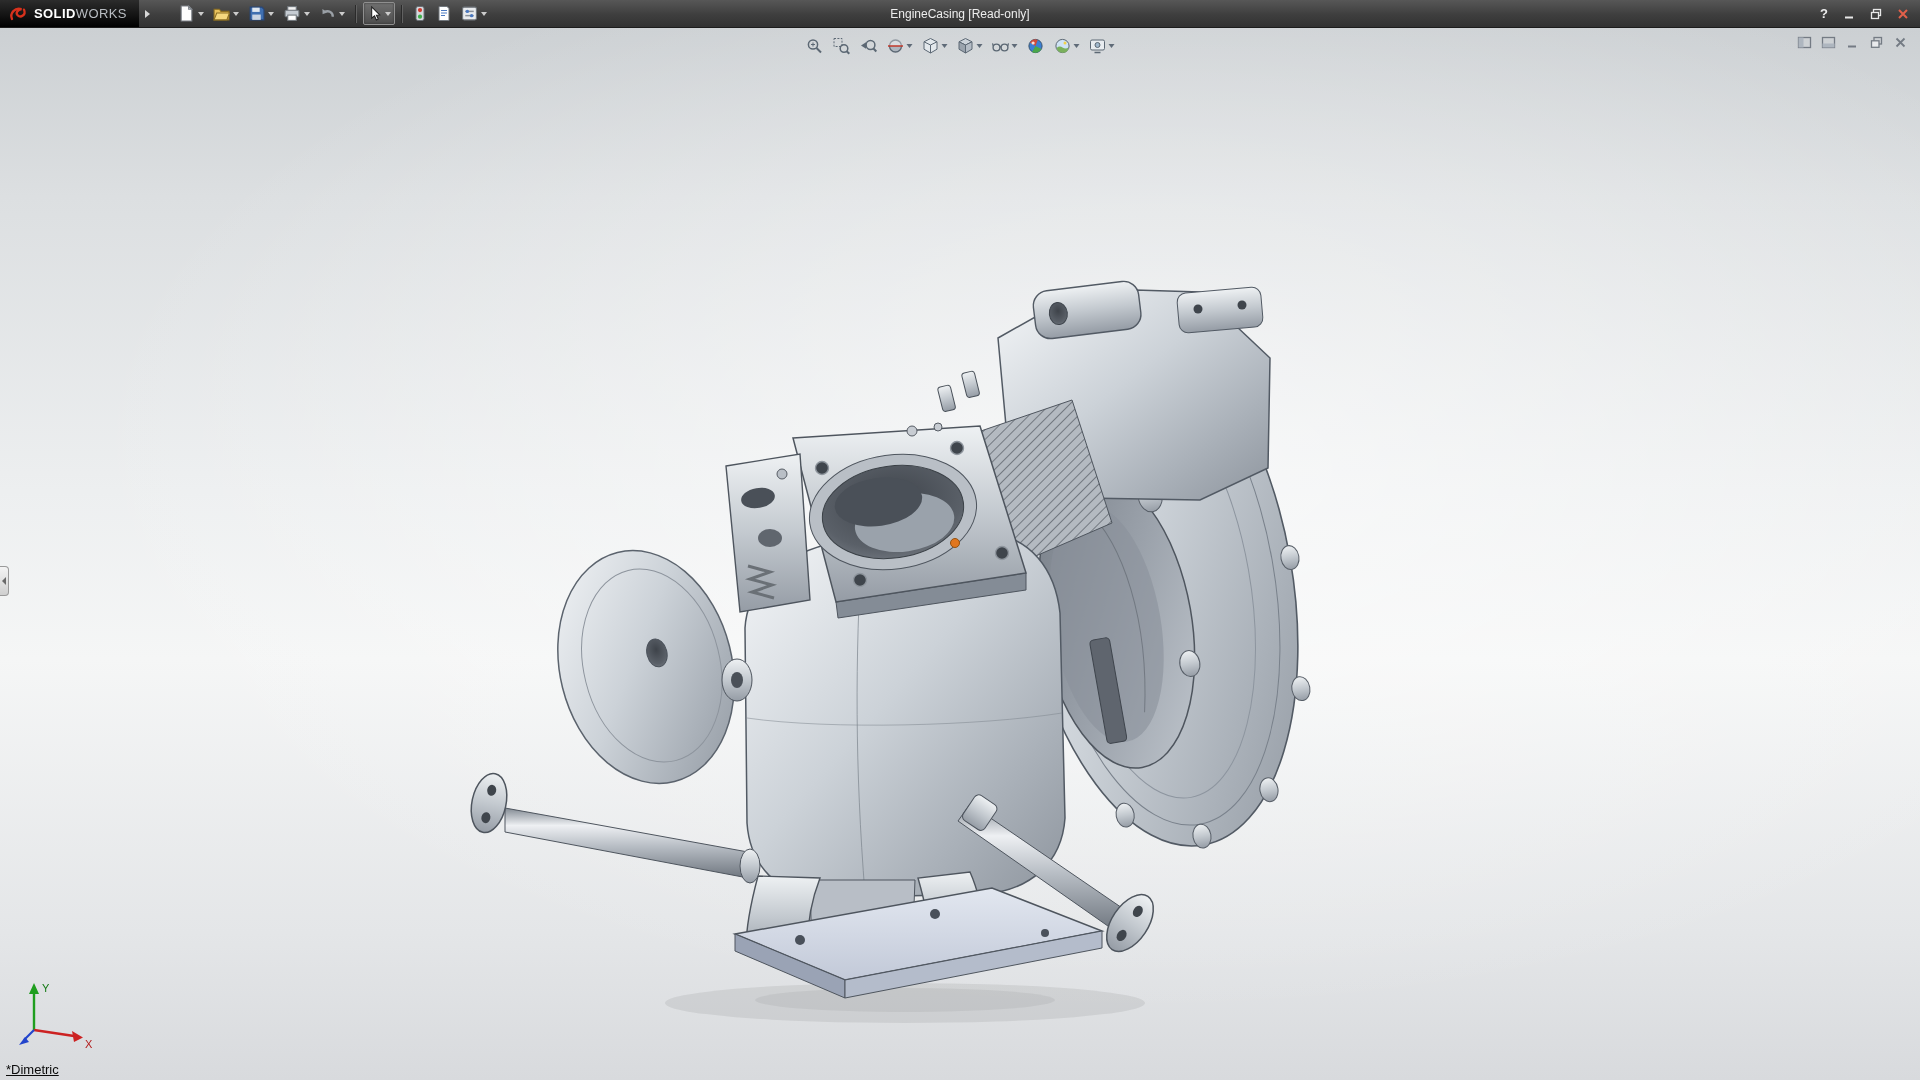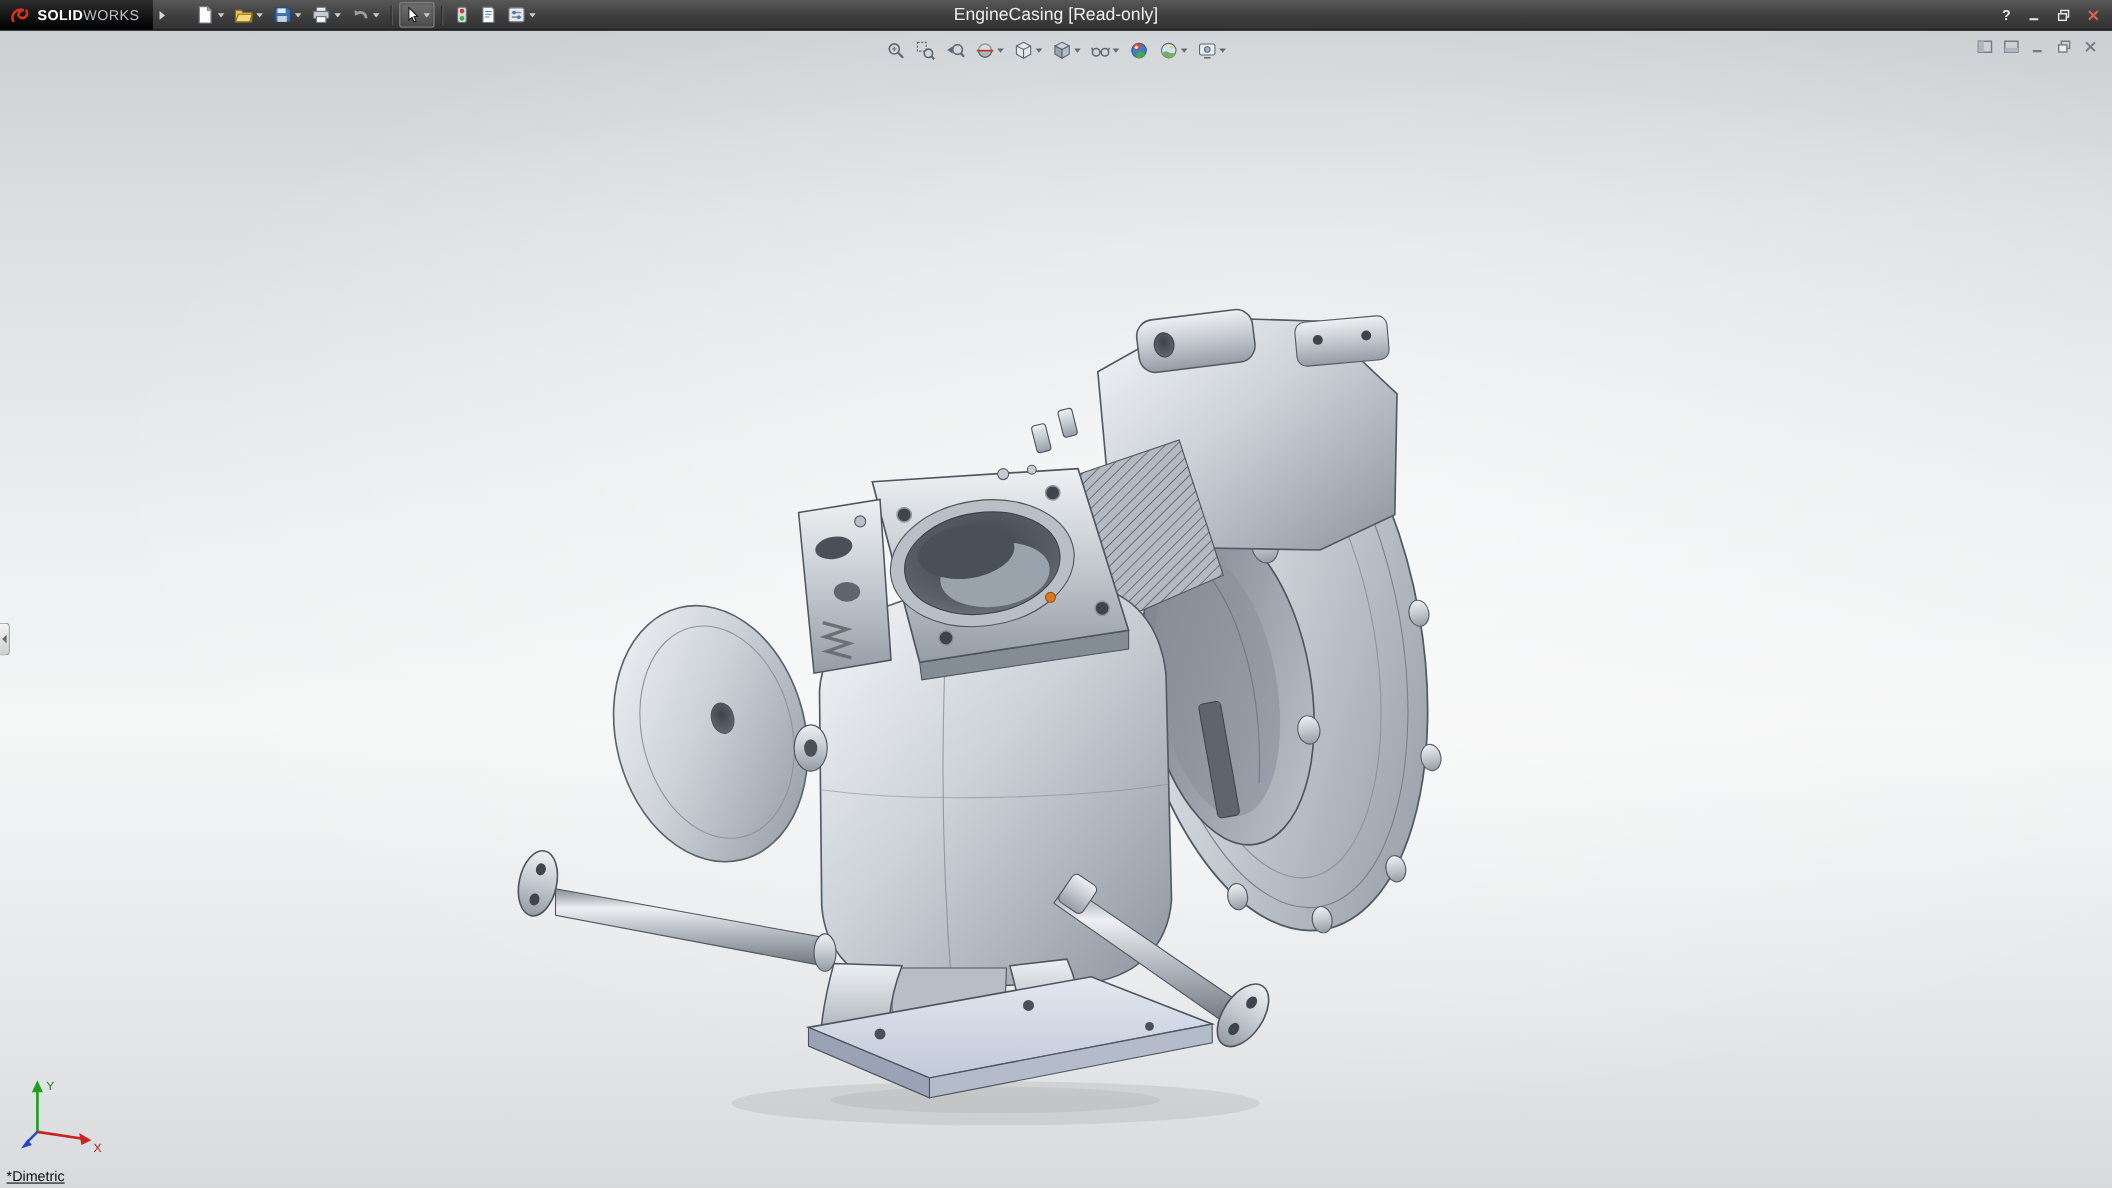--- a/index.html
+++ b/index.html
@@ -15,21 +15,21 @@
   .brand-name .bold { font-weight:700; color:#ffffff;margin-top:44px; }
   .brand-name .light { font-weight:400; color:#b9bdc2;text-align:center; }
   .brand-expander { width:0; height:0; border-top:4px solid transparent; border-bottom:4px solid transparent;
                     border-left:5px solid #d8d8d8; margin-left:6px; }
   .toolbar { display:flex; align-items:center; gap:1px; padding-left:24px; }
   .tb-item { display:flex; align-items:center; padding:2px 3px; border:1px solid transparent; border-radius:2px; }
   .tb-item.active { border:1px solid #8f8f8f; background:linear-gradient(#707070,#4d4d4d); box-shadow:inset 0 0 2px #2a2a2a; }
   .caret { width:0; height:0; border-left:3px solid transparent; border-right:3px solid transparent;
            border-top:4px solid #cccccc; margin-left:3px; }
   .tb-sep { width:2px; height:18px; border-left:1px solid #2a2a2a; border-right:1px solid #616161; margin:0 5px; }
-  .title-text { position:absolute; left:50%; top:50%; transform:translate(-50%,-50%); color:#ededed; font-size:16px; white-space:nowrap; }
+  .title-text { position:absolute; left:50%; top:50%; transform:translate(-50%,-50%); color:#ededed; font-size:12px; white-space:nowrap; }
   .win-controls { position:absolute; right:8px; top:0; height:100%; display:flex; align-items:center; gap:9px; }
   .help-btn { color:#ececec; font-size:13px; font-weight:700; width:14px; text-align:center; }
   .win-btn { display:flex; align-items:center; justify-content:center; width:18px; height:18px; }
 
   
   .viewport { position:relative; flex:1; overflow:hidden;
     background:
       radial-gradient(ellipse 1500px 760px at 60% 42%, rgba(255,255,255,.60), rgba(255,255,255,0) 72%),
       linear-gradient(180deg,#ccd0d3 0%, #dcdfe1 16%, #edeff0 44%, #f5f6f6 60%, #e4e6e8 86%, #d8dadd 100%); }
   .model { position:absolute; inset:0; width:100%; height:100%; }

